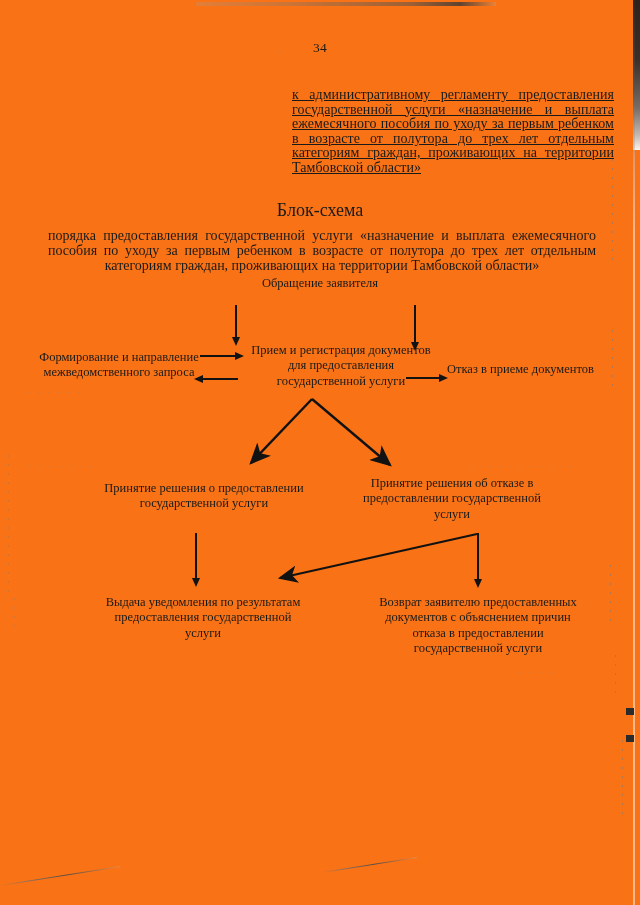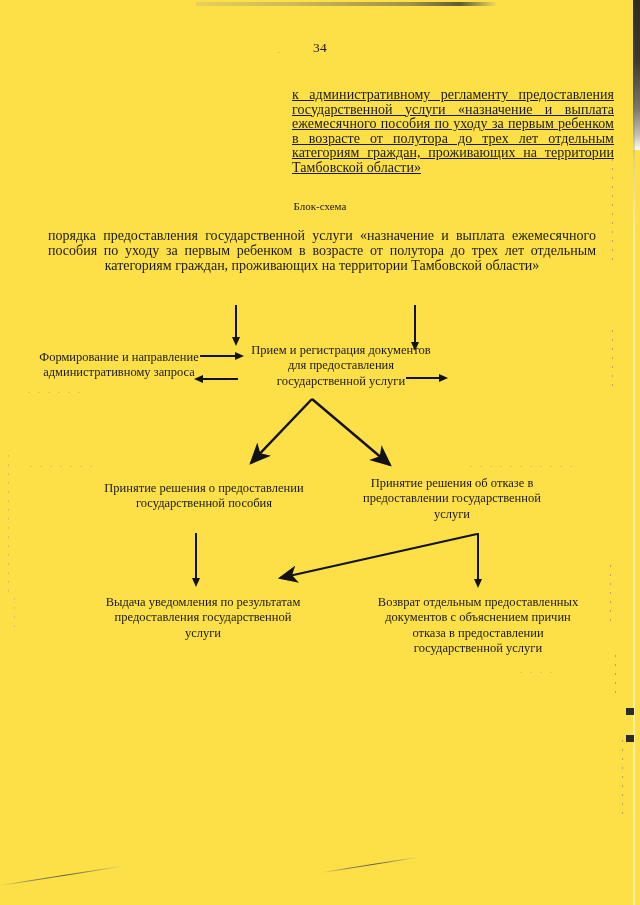--- a/index.html
+++ b/index.html
@@ -9,21 +9,21 @@
     background: #ffffff;
   }
   body {
     font-family: "Liberation Serif", "DejaVu Serif", serif;
     color: #1a1a1a;
   }
   #page {
     position: relative;
     width: 640px;
     height: 905px;
-    background: #fde047;
+    background: #f97316;
     overflow: hidden;
   }
 
   
   .scan-edge-right {
     position: absolute;
     top: 0;
     right: 0;
     width: 7px;
     height: 150px;
@@ -111,21 +111,21 @@
     line-height: 14.6px;
     letter-spacing: .05px;
     text-decoration: underline;
   }
   .scheme-title {
     position: absolute;
     top: 200px;
     left: 0;
     width: 640px;
     text-align: center;
-    font-size: 11px;
+    font-size: 18px;
   }
   .scheme-subtitle {
     position: absolute;
     top: 228px;
     left: 48px;
     width: 548px;
     text-align: justify;
     text-align-last: center;
     font-size: 14px;
     line-height: 15.2px;
@@ -225,33 +225,35 @@
 
   <div class="page-number">34</div>
 
 
   <div class="appendix-body">к административному регламенту предоставления государственной услуги «назначение и выплата ежемесячного пособия по уходу за первым ребенком в возрасте от полутора до трех лет отдельным категориям граждан, проживающих на территории Тамбовской области»</div>
 
   <div class="scheme-title">Блок-схема</div>
 
   <div class="scheme-subtitle">порядка предоставления государственной услуги «назначение и выплата ежемесячного пособия по уходу за первым ребенком в возрасте от полутора до трех лет отдельным категориям граждан, проживающих на территории Тамбовской области»</div>
 
-
-  <div class="node" id="node-interdept">Формирование и направление административному запроса</div>
+  <div class="node" id="node-request">Обращение заявителя</div>
+
+  <div class="node" id="node-interdept">Формирование и направление межведомственного запроса</div>
 
   <div class="node" id="node-reception">Прием и регистрация документов для предоставления государственной услуги</div>
 
-
-  <div class="node" id="node-decision-grant">Принятие решения о предоставлении государственной пособия</div>
+  <div class="node" id="node-refusal">Отказ в приеме документов</div>
+
+  <div class="node" id="node-decision-grant">Принятие решения о предоставлении государственной услуги</div>
 
   <div class="node" id="node-decision-refuse">Принятие решения об отказе в предоставлении государственной услуги</div>
 
   <div class="node" id="node-issue-notice">Выдача уведомления по результатам предоставления государственной услуги</div>
 
-  <div class="node" id="node-return-docs">Возврат отдельным предоставленных документов с объяснением причин отказа в предоставлении государственной услуги</div>
+  <div class="node" id="node-return-docs">Возврат заявителю предоставленных документов с объяснением причин отказа в предоставлении государственной услуги</div>
 
   <div class="v-arrow" style="top:305px;left:235px;height:33px;"></div>
 
   <div class="v-arrow" style="top:305px;left:414px;height:38px;"></div>
 
   <div class="h-arrow right" style="top:355px;left:200px;width:36px;"></div>
 
   <div class="h-arrow left" style="top:378px;left:202px;width:36px;"></div>
 
   <div class="h-arrow right" style="top:377px;left:406px;width:34px;"></div>

